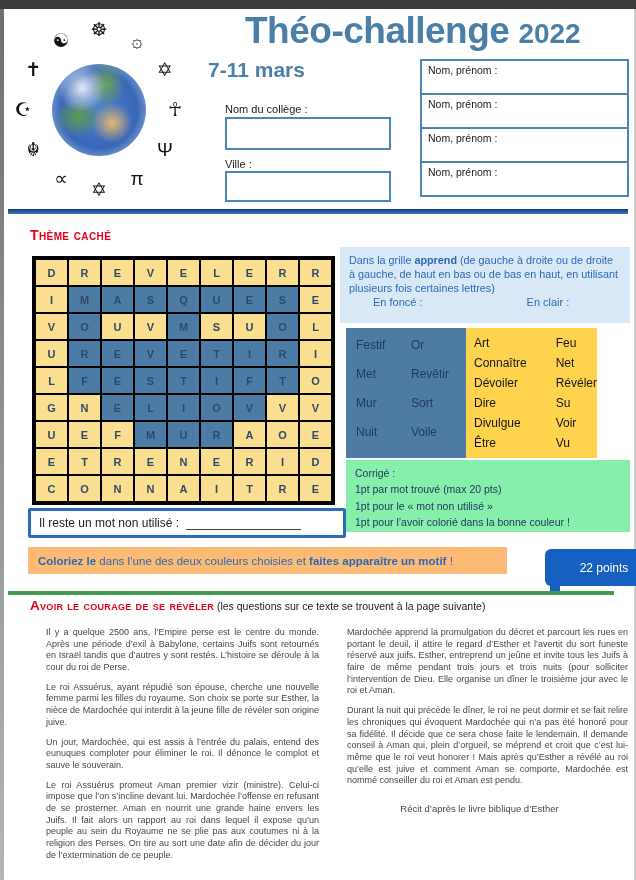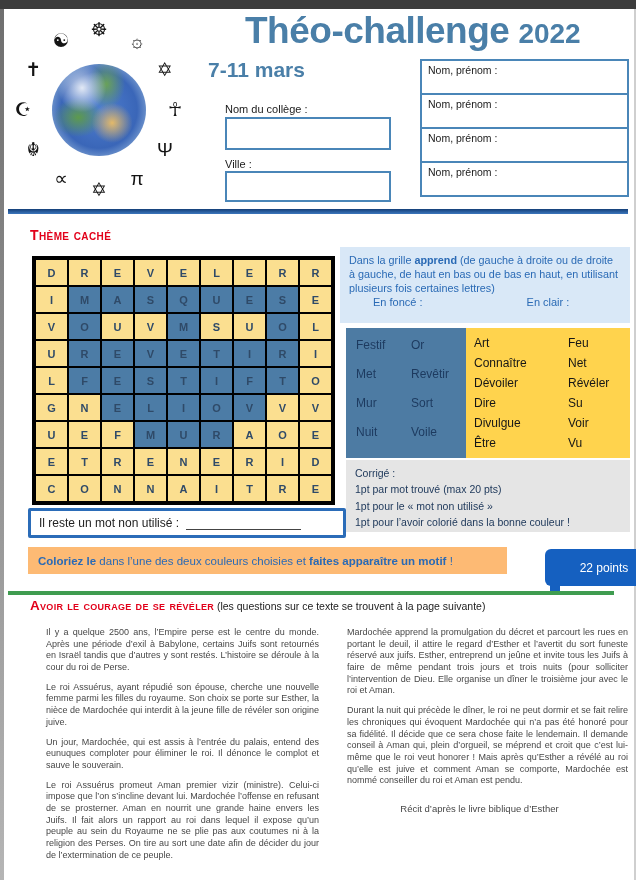--- a/index.html
+++ b/index.html
@@ -46,26 +46,26 @@
   .instr-box{position:absolute;left:340px;top:247px;width:290px;height:76px;background:#d9e8f7;
              box-sizing:border-box;padding:6px 9px;font-size:10.8px;color:#2a6ab5;line-height:1.3;}
   .shade-labels{display:flex;margin-top:0;font-size:11px;}
   .shade-labels .dark-lab{margin-left:24px;}
   .shade-labels .light-lab{margin-left:104px;}
 
   .dark-box{position:absolute;left:346px;top:328px;width:120px;height:130px;background:#4d7ba3;
             box-sizing:border-box;padding:10px 0 0 10px;display:flex;color:#1d3a5f;}
   .dark-box .wcol{width:58px;}
   .dark-box .word{height:29px;font-size:12px;}
-  .light-box{position:absolute;left:466px;top:328px;width:164px;height:130px;background:#ffd34d;
+  .light-box{position:absolute;left:466px;top:328px;width:131px;height:130px;background:#ffd34d;
              box-sizing:border-box;padding:8px 0 0 8px;display:flex;color:#161616;}
   .light-box .wcol1{width:94px;}
   .light-box .word{height:20px;font-size:12px;}
 
-  .pink-box{position:absolute;left:346px;top:460px;width:284px;height:72px;background:#e5e5e5;
+  .pink-box{position:absolute;left:346px;top:460px;width:284px;height:72px;background:#86efac;
             box-sizing:border-box;padding:5px 9px;font-size:10.5px;color:#203a5c;line-height:1.55;}
 
   .unused-box{position:absolute;left:28px;top:508px;width:318px;height:30px;border:3px solid #2b6cb8;
               border-radius:2px;box-sizing:border-box;background:#fff;display:flex;align-items:center;
               padding-left:8px;font-size:12px;color:#222;}
   .blank-line{display:inline-block;width:115px;border-bottom:1.5px solid #444;height:12px;margin-left:7px;}
 
   .banner{position:absolute;left:28px;top:547px;width:479px;height:27px;background:#fdba74;
           display:flex;align-items:center;padding-left:10px;box-sizing:border-box;
           font-size:11.5px;color:#2a6ab5;white-space:pre;}

